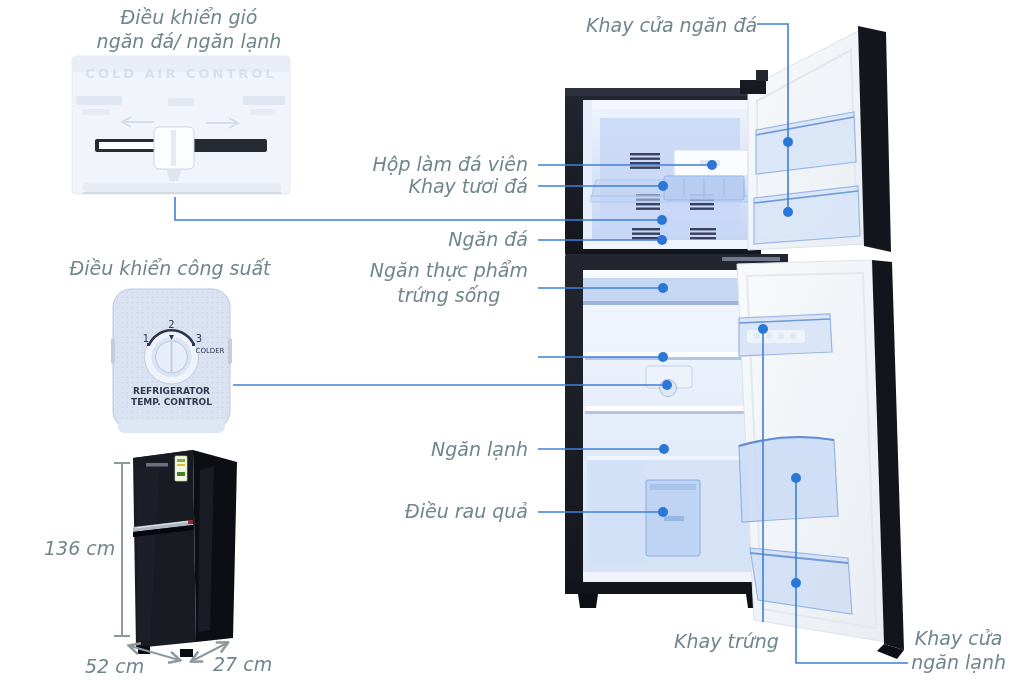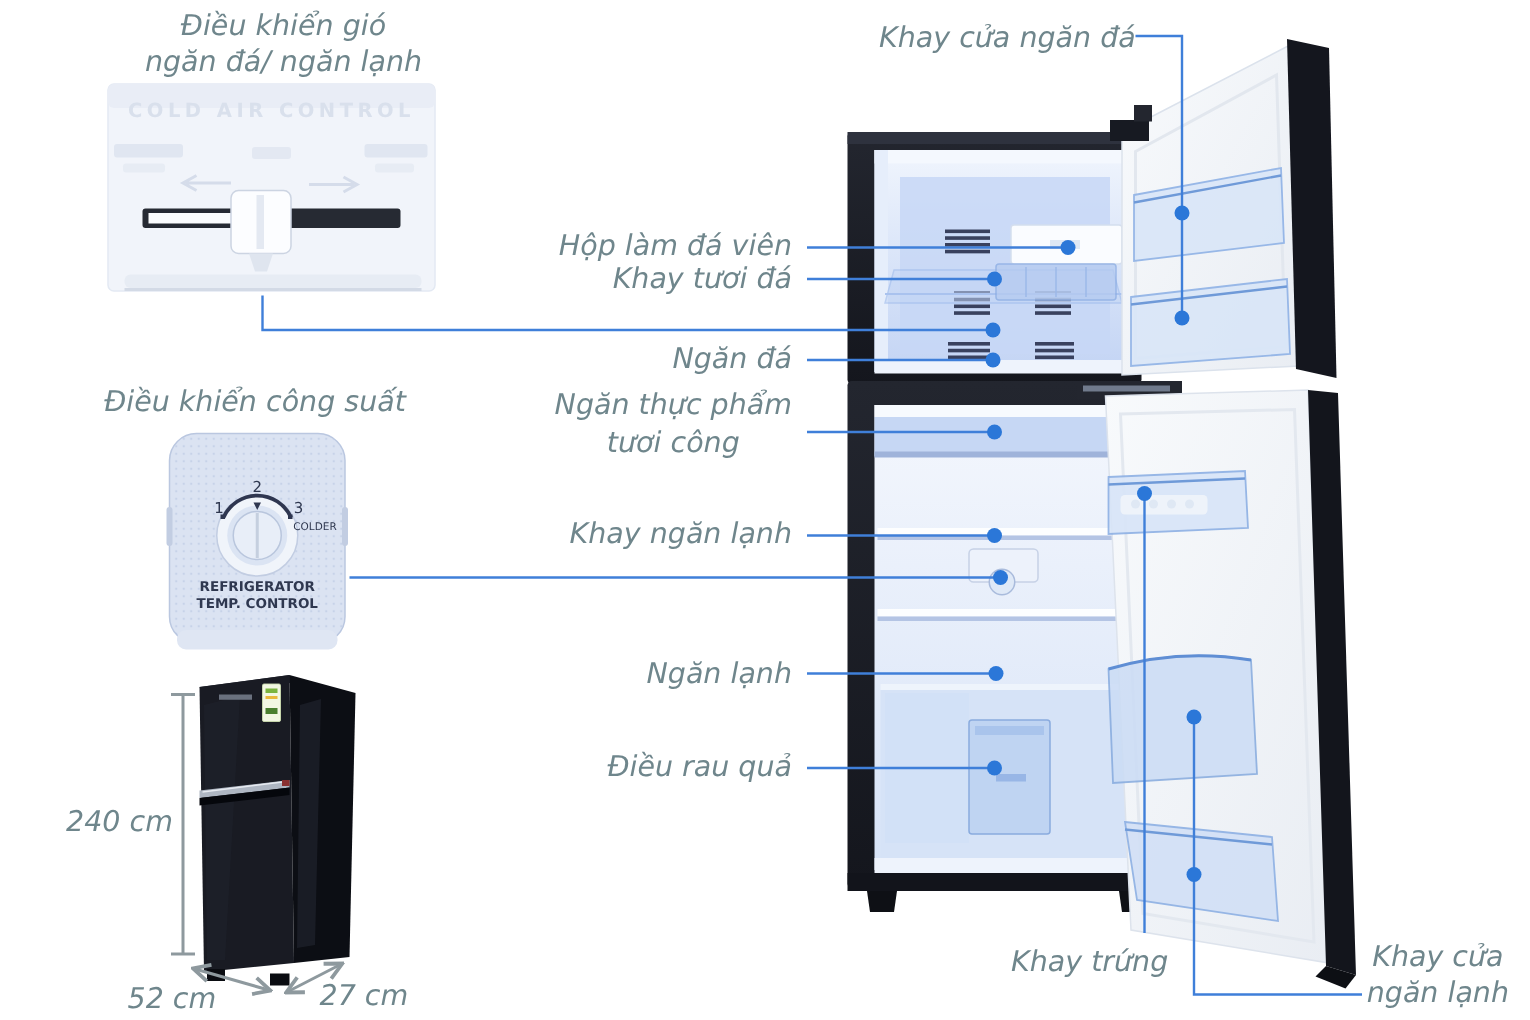--- a/index.html
+++ b/index.html
@@ -292,31 +292,30 @@
 <div class="lbl c" style="left:58px;top:256px;width:224px">Điều khiển công suất</div>
 
 <div class="lbl" style="left:586px;top:13px">Khay cửa ngăn đá</div>
 
 <div class="lbl r" style="right:492px;top:152px">Hộp làm đá viên</div>
 <div class="lbl r" style="right:492px;top:174px">Khay tươi đá</div>
 <div class="lbl r" style="right:492px;top:227px">Ngăn đá</div>
 
 <div class="lbl r two" style="right:492px;top:258px">
   <div>Ngăn thực phẩm</div>
-  <div>tươi công</div>
+  <div>trứng sống</div>
 </div>
 
-<div class="lbl r" style="right:492px;top:344px">Khay ngăn lạnh</div>
 <div class="lbl r" style="right:492px;top:437px">Ngăn lạnh</div>
 <div class="lbl r" style="right:492px;top:499px">Điều rau quả</div>
 
 <div class="lbl" style="left:674px;top:629px">Khay trứng</div>
 
 <div class="lbl r" style="right:14px;top:626px">
   <div>Khay cửa</div>
   <div>ngăn lạnh</div>
 </div>
 
-<div class="lbl" style="left:44px;top:536px">240 cm</div>
+<div class="lbl" style="left:44px;top:536px">136 cm</div>
 <div class="lbl" style="left:85px;top:654px">52 cm</div>
 <div class="lbl" style="left:213px;top:652px">27 cm</div>
 
 </div>
 
 </body></html>

